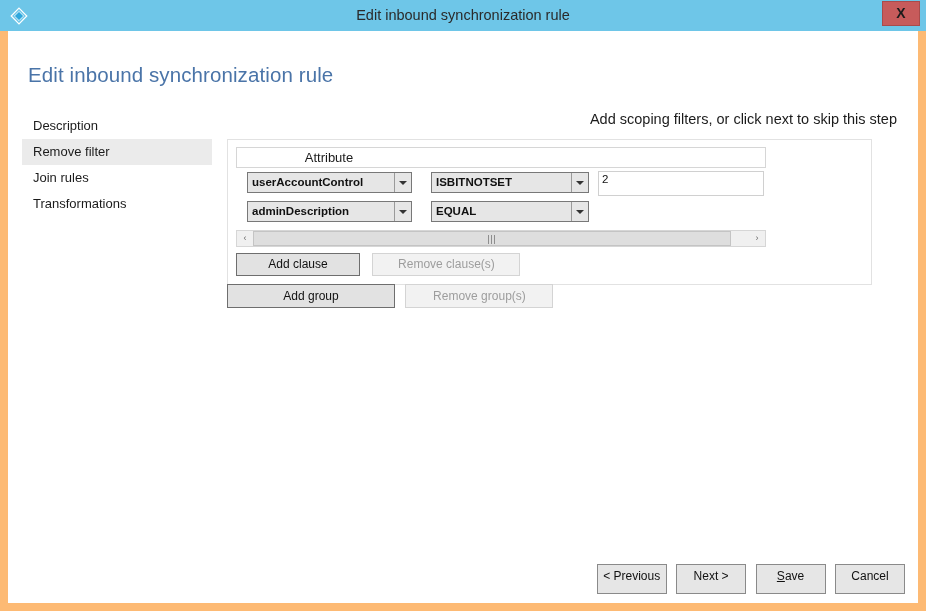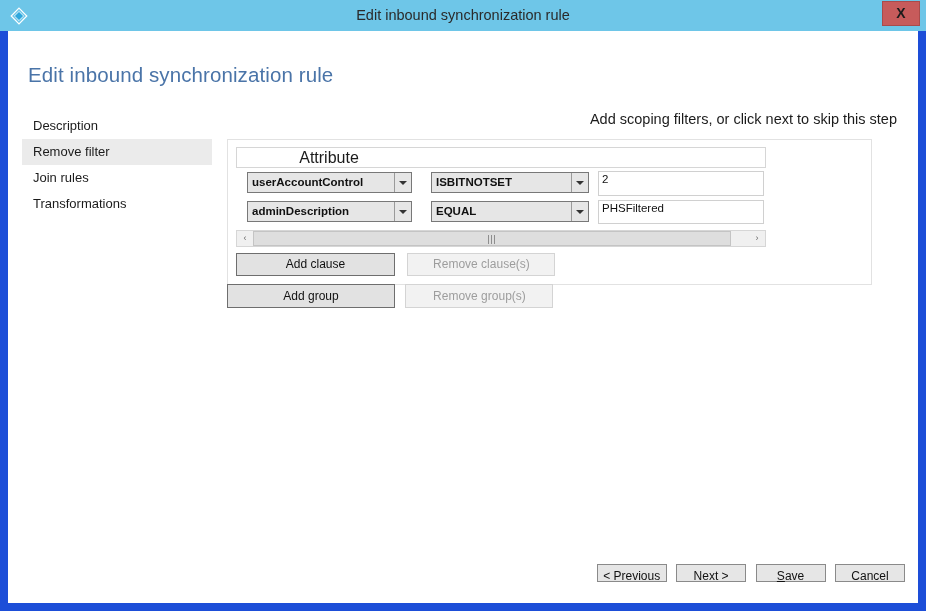--- a/index.html
+++ b/index.html
@@ -13,21 +13,21 @@
     overflow: hidden;
     font-family: "Liberation Sans", sans-serif;
     -webkit-font-smoothing: antialiased;
   }
 
   
   .window {
     position: absolute;
     left: 0; top: 0;
     width: 926px; height: 611px;
-    background: #1d4ed8;
+    background: #fdba74;
     box-sizing: border-box;
     padding-left: 44px;
   }
   .titlebar {
     position: absolute;
     left: 0; top: 0;
     width: 926px; height: 31px;
     background: #6ec6e8;
   }
   .title-icon {
@@ -128,21 +128,21 @@
   }
   .grid-header {
     display: flex;
     height: 21px;
     border: 1px solid #d6d6d6;
     border-bottom: 1px solid #d6d6d6;
     background: #ffffff;
     box-sizing: border-box;
   }
   .grid-header > div {
-    font-size: 16px;
+    font-size: 13px;
     color: #1b1b1b;
     text-align: center;
     line-height: 19px;
     border-right: 1px solid #d6d6d6;
     box-sizing: border-box;
   }
   .grid-header > div:last-child { border-right: none; }
   .col-attr   { width: 184px; }
   .col-op     { width: 177px; }
   .col-val    { width: 167px; flex: 1 1 auto; }
@@ -278,42 +278,42 @@
     background: #f2f2f2;
     border: 1px solid #d4d4d4;
     color: #9d9d9d;
     cursor: default;
   }
 
   .clause-buttons {
     position: absolute;
     left: 8px; top: 113px;
   }
-  .btn-add-clause { width: 159px; }
+  .btn-add-clause { width: 124px; }
   .btn-rm-clause  { width: 148px; margin-left: 8px; }
 
   .group-buttons {
     position: absolute;
     left: 219px; top: 253px;
   }
   .btn-add-group { width: 168px; height: 24px; line-height: 22px; }
   .btn-rm-group  { width: 148px; height: 24px; line-height: 22px; margin-left: 6px; }
 
   
   .footer {
     position: absolute;
     left: 0; top: 533px;
     width: 910px;
     text-align: right;
     padding-right: 13px;
     box-sizing: border-box;
   }
   .footer .btn {
     width: 70px;
-    height: 18px;
+    height: 30px;
     line-height: 23px;
     margin-left: 5px;
     border: 1px solid #8a8a8a;
     background: #e6e6e6;
   }
   .accel { text-decoration: underline; }
 </style>
 </head>
 <body>
 
@@ -392,23 +392,20 @@
               </div>
             </div>
             <div class="cell-op">
               <div class="combo">
                 <span class="combo-text">EQUAL</span>
                 <span class="combo-arrow-box">
                     <i class="combo-arrow"></i>
                   </span>
               </div>
             </div>
-            <div class="cell-val">
-              <div class="valuebox">PHSFiltered</div>
-            </div>
           </div>
         </div>
 
         <div class="hscroll">
           <div class="hs-arrow">‹</div>
           <div class="hs-track">
             <div class="hs-thumb">
               <span class="hs-grip"></span>
             </div>
           </div>

